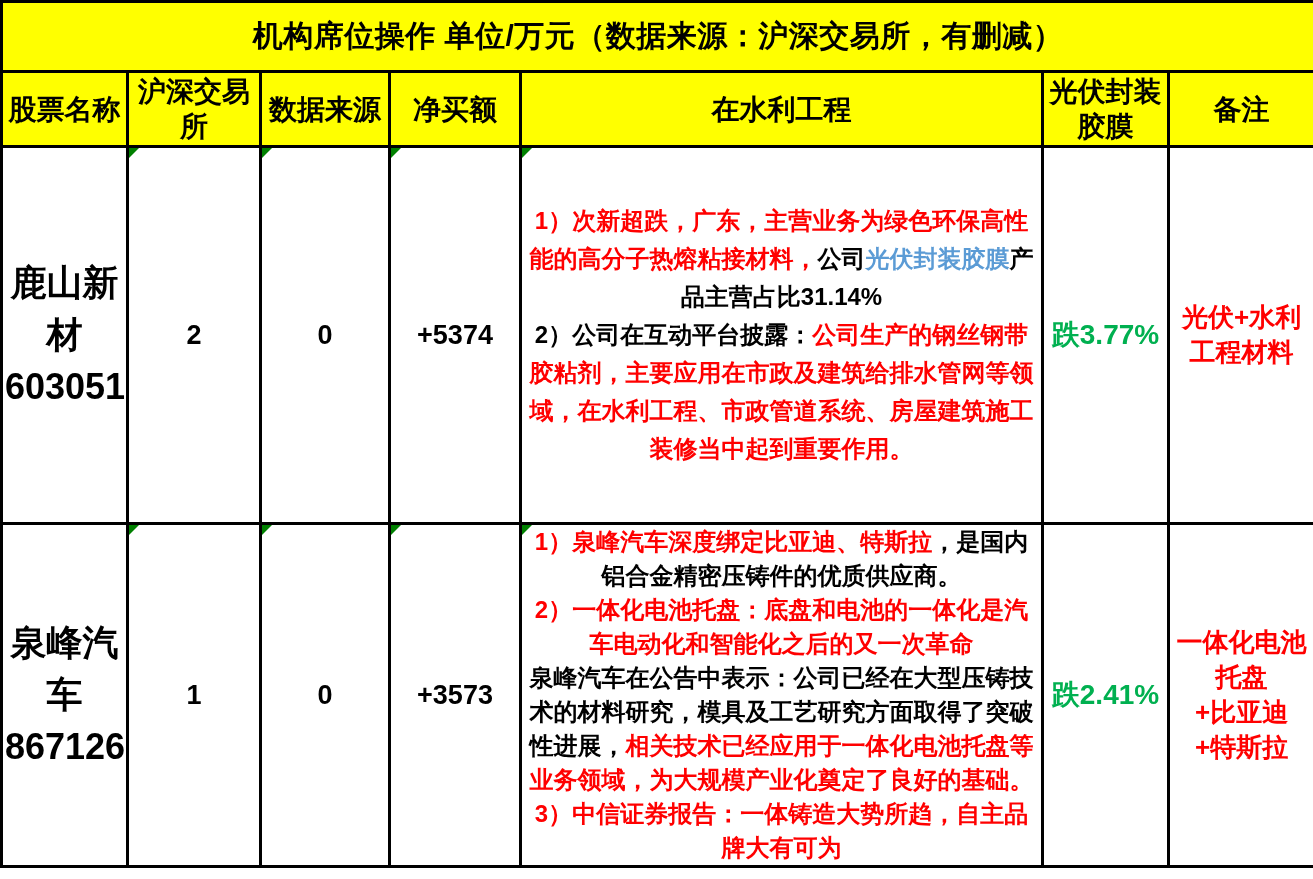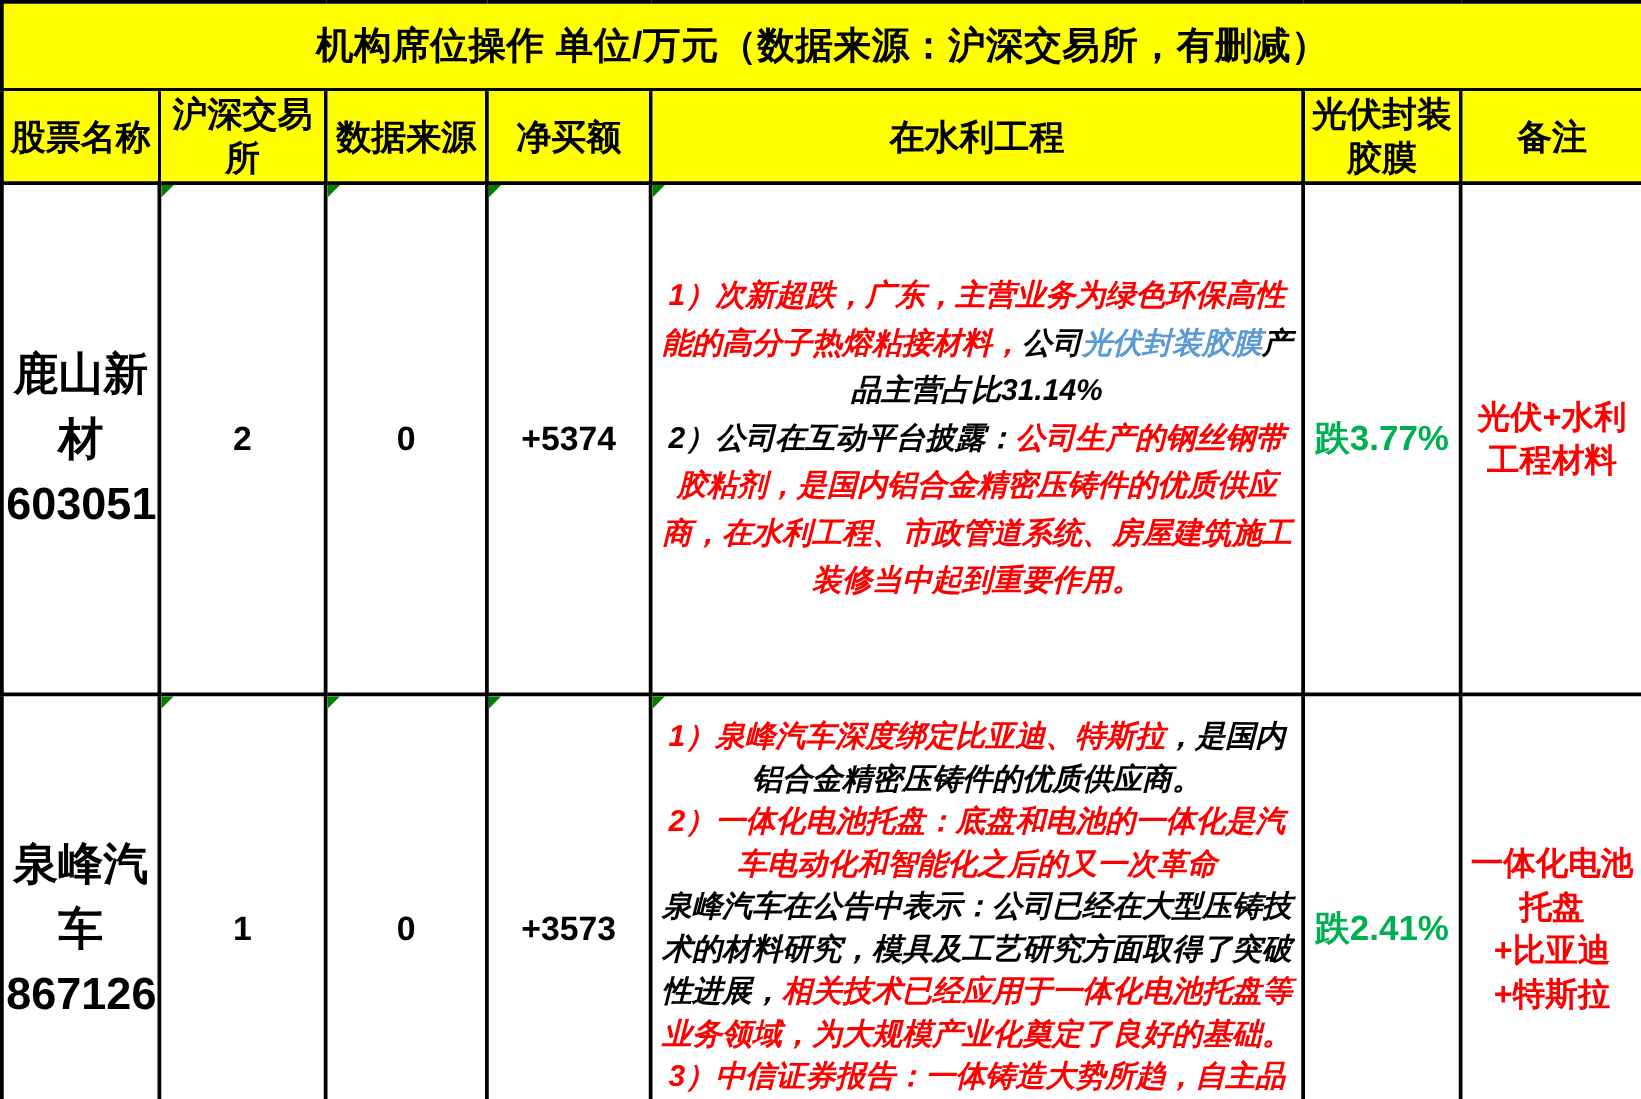--- a/index.html
+++ b/index.html
@@ -5,21 +5,21 @@
   html,body{margin:0;padding:0;background:#fff;}
   body{width:1313px;font-family:"Liberation Sans",sans-serif;font-weight:bold;color:#000;}
   table{border-collapse:collapse;table-layout:fixed;width:1313px;}
   td{border:3px solid #000;text-align:center;vertical-align:middle;padding:0 2px;overflow:hidden;position:relative;}
   tr.title-row td{height:67px;background:#FFFF00;font-size:30px;letter-spacing:0.5px;}
   tr.header-row td{height:72px;background:#FFFF00;font-size:28px;line-height:1.25;}
   tr.row-a td{height:374px;}
   tr.row-b td{height:339px;}
   .name-cell{font-size:36px;line-height:1.45;white-space:pre-line;}
   .num-cell{font-size:27px;}
-  .logic-cell{font-size:24px;white-space:pre-line;padding:16px 2px;font-style:italic;}
+  .logic-cell{font-size:24px;white-space:pre-line;padding:0 2px;}
   .lh-a{line-height:38px;}
   .lh-b{line-height:34px;}
   .price-cell{font-size:28px;color:#00B050;}
   .note-cell{font-size:26px;color:#FF0000;line-height:1.35;white-space:pre-line;padding:0 2px;}
   .seg-red{color:#FF0000;}
   .seg-black{color:#000000;}
   .seg-blue{color:#5B9BD5;}
   .corner-marker{position:absolute;top:0;left:0;width:0;height:0;
     border-top:10px solid #008000;border-right:10px solid transparent;}
   .bottom-gap{height:6px;background:#fff;}
@@ -53,21 +53,21 @@
     <td>备注</td>
   </tr>
 
   <tr class="row-a">
     <td class="name-cell">鹿山新材
 603051</td>
     <td class="num-cell"><i class="corner-marker"></i><span>2</span></td>
     <td class="num-cell"><i class="corner-marker"></i><span>0</span></td>
     <td class="num-cell"><i class="corner-marker"></i><span>+5374</span></td>
     <td class="logic-cell lh-a"><i class="corner-marker"></i><span class="seg-red">1）次新超跌，广东，主营业务为绿色环保高性能的高分子热熔粘接材料，</span><span class="seg-black">公司</span><span class="seg-blue">光伏封装胶膜</span><span class="seg-black">产品主营占比31.14%
-2）公司在互动平台披露：</span><span class="seg-red">公司生产的钢丝钢带胶粘剂，是国内铝合金精密压铸件的优质供应商，在水利工程、市政管道系统、房屋建筑施工装修当中起到重要作用。</span></td>
+2）公司在互动平台披露：</span><span class="seg-red">公司生产的钢丝钢带胶粘剂，主要应用在市政及建筑给排水管网等领域，在水利工程、市政管道系统、房屋建筑施工装修当中起到重要作用。</span></td>
     <td class="price-cell">跌3.77%</td>
     <td class="note-cell">光伏+水利工程材料</td>
   </tr>
 
   <tr class="row-b">
     <td class="name-cell">泉峰汽车
 867126</td>
     <td class="num-cell"><i class="corner-marker"></i><span>1</span></td>
     <td class="num-cell"><i class="corner-marker"></i><span>0</span></td>
     <td class="num-cell"><i class="corner-marker"></i><span>+3573</span></td>

